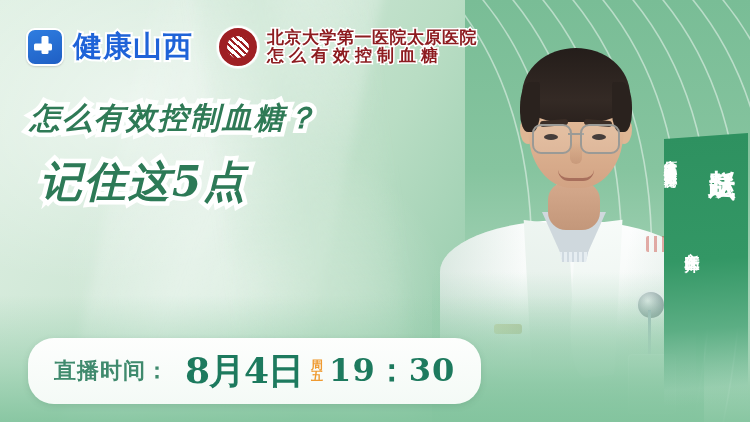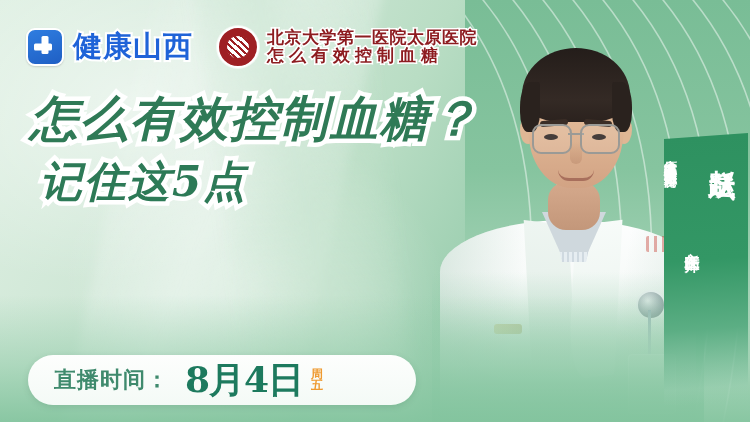--- a/index.html
+++ b/index.html
@@ -217,28 +217,28 @@
   .hl{
     font-family:"DejaVu Serif","Liberation Serif",serif;
     font-weight:bold;font-style:italic;
     color:#2f7a56;
     -webkit-text-stroke:9px #ffffff;
     paint-order:stroke fill;
     letter-spacing:2px;
     white-space:nowrap;
     text-shadow:0 2px 0 rgba(255,255,255,.6);
   }
-  .hl-1{font-size:48px;line-height:52px;margin-left:4px;}
+  .hl-1{font-size:30px;line-height:52px;margin-left:4px;}
   .hl-2{font-size:42px;line-height:56px;margin-left:14px;margin-top:10px;color:#2d7a57;}
   .hl-3{font-size:40px;line-height:54px;margin-left:26px;margin-top:2px;color:#1f6f55;}
 
   
   .timepill{
-    position:absolute;left:28px;top:355px;
-    height:50px;min-width:388px;
+    position:absolute;left:28px;top:338px;
+    height:66px;min-width:388px;
     background:linear-gradient(180deg,#fdfefd 0%,#f4faf6 100%);
     border-radius:26px;
     display:flex;align-items:center;
     padding:0 26px;box-sizing:border-box;
     box-shadow:0 2px 6px rgba(60,110,85,.18);
   }
   .tp-label{
     font-size:22px;font-weight:bold;color:#3f8a6d;letter-spacing:1px;
     font-family:"DejaVu Sans","Liberation Sans",sans-serif;
   }
@@ -362,20 +362,21 @@
     <div class="hl hl-2">记住这5点</div>
   </div>
 
   <div class="timepill">
     <span class="tp-label">直播时间：</span>
     <span class="tp-date">8月4日</span>
     <span class="tp-week">
       <span>周</span>
       <span>五</span>
     </span>
+    <span class="tp-time">19：30</span>
   </div>
 
   <div class="namepanel">
     <div class="np-inner">
       <div class="np-col np-name">赵跃斌</div>
       <div class="np-col np-title">主任医师</div>
       <div class="np-col np-dept">太原市中心医院（汾东）内分泌科</div>
     </div>
   </div>
 

